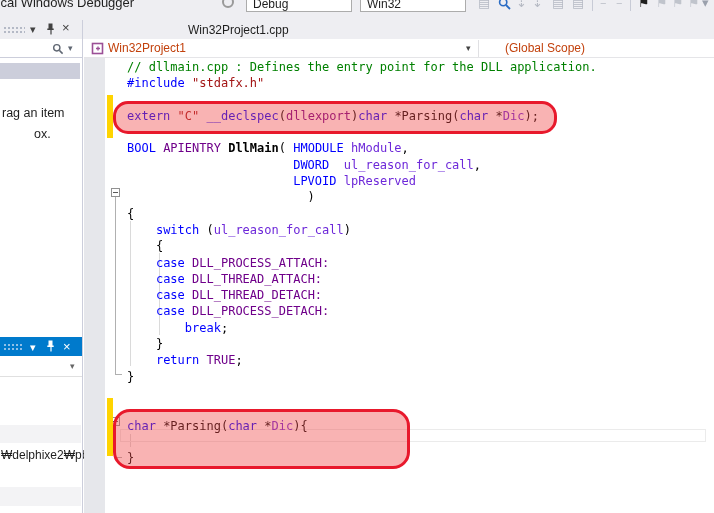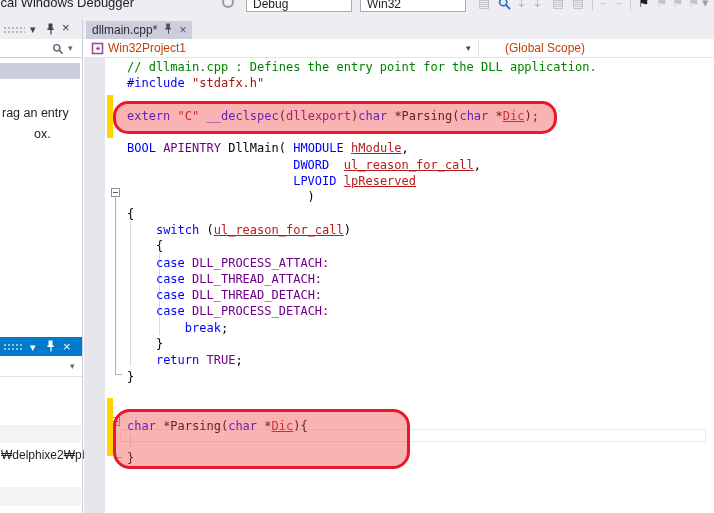--- a/index.html
+++ b/index.html
@@ -56,22 +56,22 @@
   #ed-margin { left:84px; top:58px; width:21px; height:455px; background:#e6e7eb; }
   #code {
     left:127px; top:59px; font-family:"DejaVu Sans Mono", monospace;
     font-size:12px; line-height:16.3px; white-space:pre; color:#000;
   }
   #code .com { color:#008000; }
   #code .kw  { color:#0000ff; }
   #code .mac { color:#6f008a; }
   #code .str { color:#a31515; }
   #code .pl  { color:#000000; }
-  #code .par { color:#b91c1c;text-decoration:underline; }
-  #code .fn  { color:#000000; font-weight:normal; }
+  #code .par { color:#6d28d9; }
+  #code .fn  { color:#000000; font-weight:bold; }
 
   .chg-bar { left:107px; width:6px; background:#ffd400; }
   .outline-box { width:9px; height:9px; background:#fff; border:1px solid #919191; }
   .outline-box::after { content:""; display:block; margin:3px auto 0 auto; width:5px; height:1px; background:#5a5a5a; }
   .outline-v { width:1px; background:#b0b0b0; }
   .outline-tick { height:1px; background:#b0b0b0; }
   .guide { width:1px; background:#dadada; }
   #caret-line { left:120px; top:429px; width:586px; height:13px; border:1px solid #ebebeb; }
 
   .red-annot { border:3px solid #e8192c; background:rgba(240,75,75,0.42); border-radius:15px; }
@@ -111,37 +111,35 @@
 
   <div id="tabstrip" class="abs">
 
     <div class="abs dots" style="left:3px; top:6px; width:22px; height:8px;"></div>
     <span class="abs panel-ico icofont" style="left:30px; top:4px;">▾</span>
     <svg class="abs" style="left:46px; top:3px;" width="10" height="12" viewBox="0 0 10 12">
       <path d="M3.5 0.5h3v5h1.2v1.5H5.6v4L5 12l-.6-1v-4H1.3V5.5h1.2v-5z" fill="#424242"></path>
     </svg>
     <span class="abs panel-ico" style="left:62px; top:2px; font-size:13px;">×</span>
 
-    <div class="tab" id="tab-dllmain">
-      <span>dllmain.cpp*</span><svg class="tab-mini" style="margin-left:7px;" width="9" height="11" viewBox="0 0 10 12">
-          <path d="M3.5 0.5h3v5h1.2v1.5H5.6v4L5 12l-.6-1v-4H1.3V5.5h1.2v-5z" fill="#4d4d52"></path>
-        </svg><span class="tab-mini">×</span>
+    <div class="tab" id="tab-win32">
+      <span>Win32Project1.cpp</span>
     </div>
   </div>
 
   <div id="search-row" class="abs">
     <svg class="abs" style="left:52px; top:4px;" width="12" height="12" viewBox="0 0 13 13">
       <circle cx="5.2" cy="5.2" r="3.4" fill="none" stroke="#5f6672" stroke-width="1.5"></circle>
       <line x1="8" y1="8" x2="11.5" y2="11.5" stroke="#5f6672" stroke-width="1.6"></line>
     </svg>
     <span class="abs icofont" style="left:68px; top:4px; font-size:9px; color:#5f6672;">▾</span>
   </div>
 
   <div id="toolbox-group" class="abs"></div>
-  <span class="abs help-txt" style="left:2px; top:106px;">rag an entry</span>
+  <span class="abs help-txt" style="left:2px; top:106px;">rag an item</span>
   <span class="abs help-txt" style="left:2px; top:127px;margin-left:32px;">ox.</span>
 
   <div id="watch-title" class="abs">
     <div class="abs dots-blue" style="left:3px; top:6px; width:20px; height:8px;"></div>
     <span class="abs icofont" style="left:30px; top:4px; font-size:11px; color:#fff;">▾</span>
     <svg class="abs" style="left:46px; top:3px;" width="10" height="12" viewBox="0 0 10 12">
       <path d="M3.5 0.5h3v5h1.2v1.5H5.6v4L5 12l-.6-1v-4H1.3V5.5h1.2v-5z" fill="#ffffff"></path>
     </svg>
     <span class="abs" style="left:63px; top:2px; font-size:13px; color:#fff;">×</span>
   </div>

